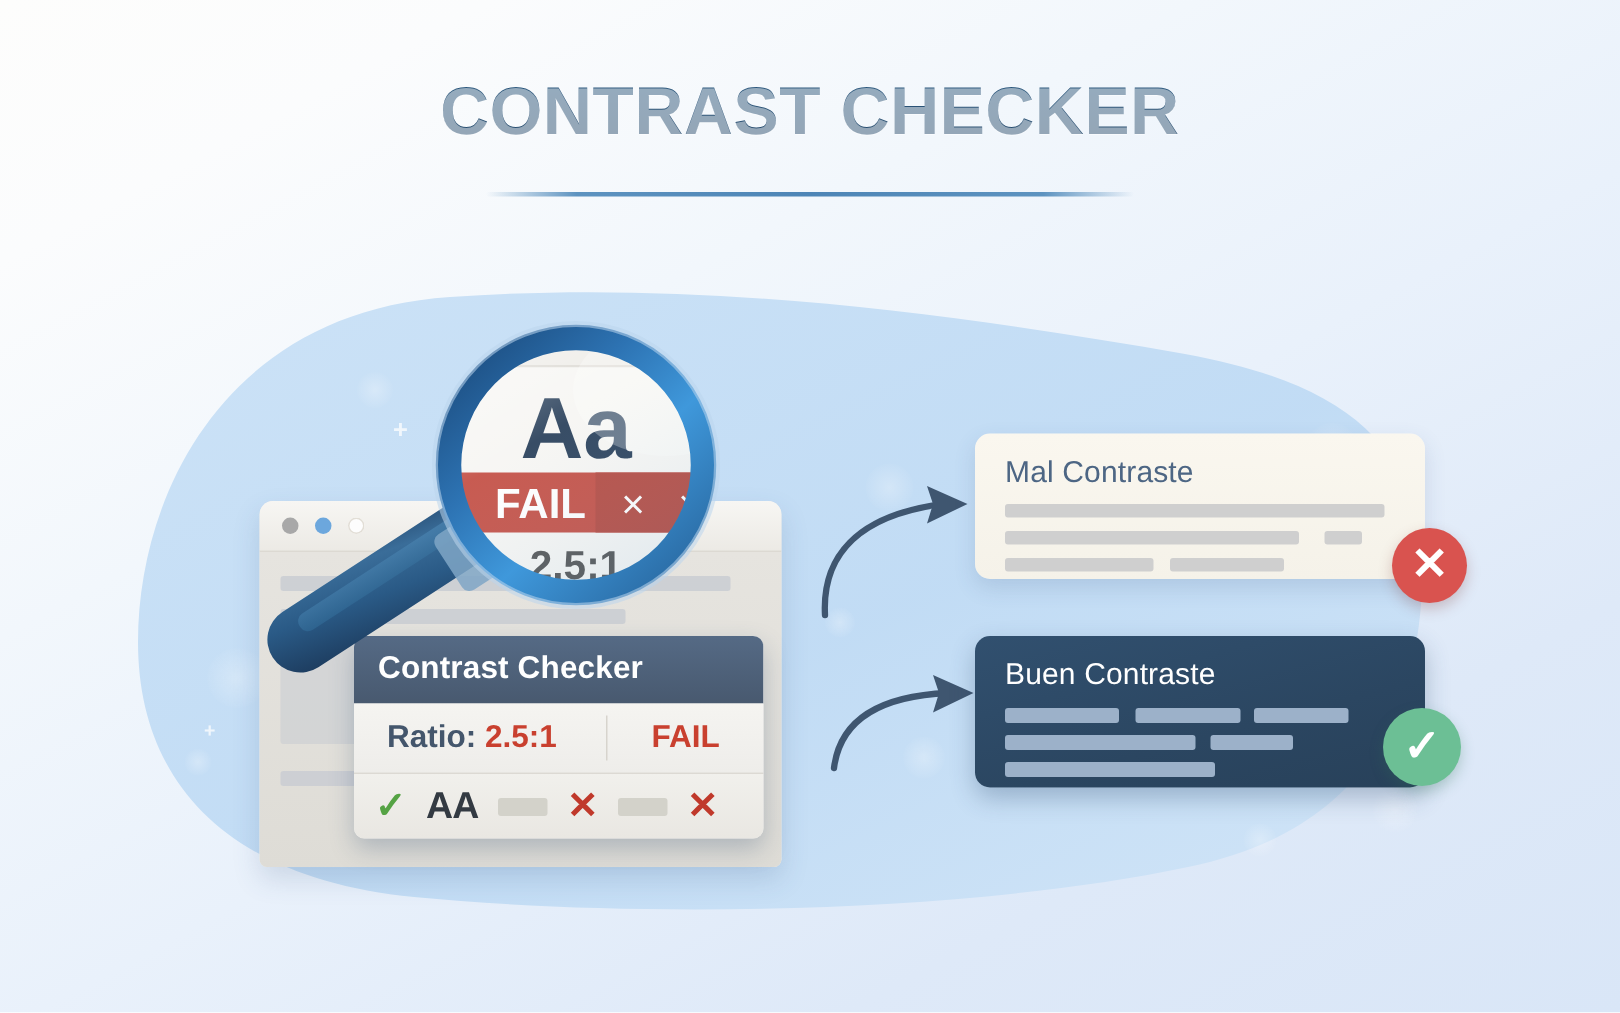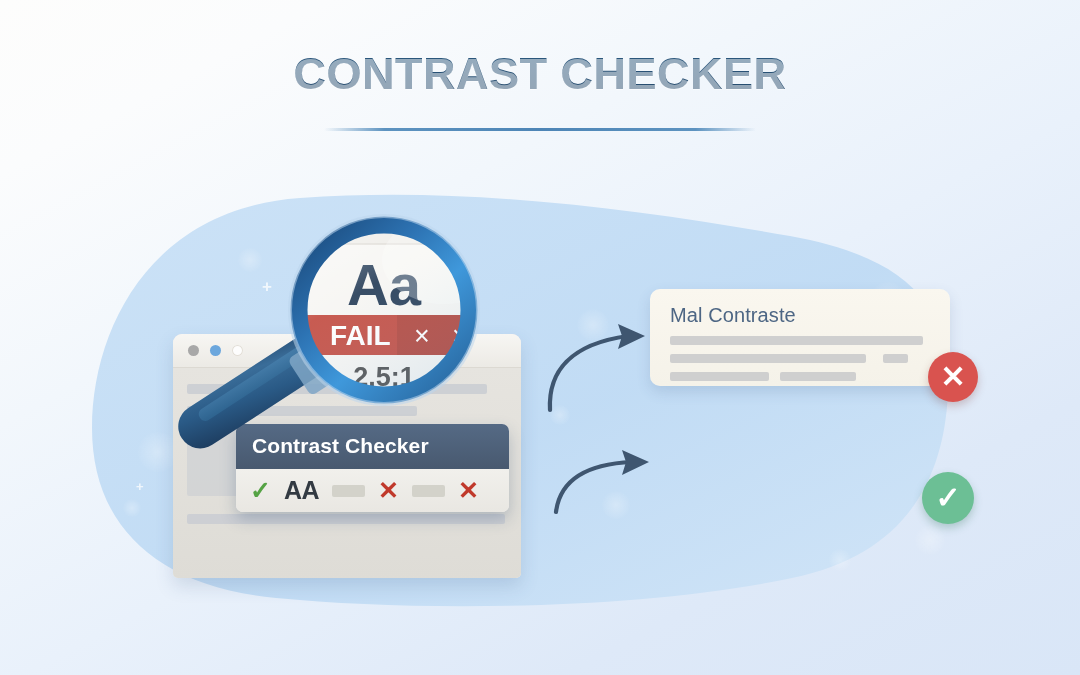--- a/index.html
+++ b/index.html
@@ -333,20 +333,28 @@
       <div class="skeleton-block" style="left:14px;top:38px;width:230px;height:10px;"></div>
       <div class="skeleton-block" style="left:14px;top:62px;width:120px;height:66px;opacity:.6;"></div>
       <div class="skeleton-block" style="left:150px;top:62px;width:180px;height:10px;"></div>
       <div class="skeleton-block" style="left:150px;top:84px;width:160px;height:10px;"></div>
       <div class="skeleton-block" style="left:14px;top:146px;width:318px;height:10px;"></div>
     </div>
   </div>
 
   <div class="panel">
     <div class="panel-header">Contrast Checker</div>
+    <div class="panel-ratio">
+      <div class="ratio-left">
+        <span>Ratio:</span>
+        <span class="ratio-value">2.5:1</span>
+      </div>
+      <div class="ratio-divider"></div>
+      <div class="ratio-status">FAIL</div>
+    </div>
     <div class="panel-levels">
       <span class="check-mark">✓</span>
       <span class="lvl-label">AA</span>
       <span class="lvl-pill"></span>
       <span class="x-mark">✕</span>
       <span class="lvl-pill"></span>
       <span class="x-mark">✕</span>
     </div>
   </div>
 
@@ -417,15 +425,24 @@
   <div class="card card-bad">
     <div class="card-title">Mal Contraste</div>
     <div class="bar" style="left:20px;top:47px;width:253px;height:9px;"></div>
     <div class="bar" style="left:20px;top:65px;width:196px;height:9px;"></div>
     <div class="bar" style="left:233px;top:65px;width:25px;height:9px;"></div>
     <div class="bar" style="left:20px;top:83px;width:99px;height:9px;"></div>
     <div class="bar" style="left:130px;top:83px;width:76px;height:9px;"></div>
   </div>
   <div class="badge badge-bad">✕</div>
 
+  <div class="card card-good">
+    <div class="card-title">Buen Contraste</div>
+    <div class="bar" style="left:20px;top:48px;width:76px;height:10px;"></div>
+    <div class="bar" style="left:107px;top:48px;width:70px;height:10px;"></div>
+    <div class="bar" style="left:186px;top:48px;width:63px;height:10px;"></div>
+    <div class="bar" style="left:20px;top:66px;width:127px;height:10px;"></div>
+    <div class="bar" style="left:157px;top:66px;width:55px;height:10px;"></div>
+    <div class="bar" style="left:20px;top:84px;width:140px;height:10px;"></div>
+  </div>
   <div class="badge badge-good">✓</div>
 
 </div>
 
 </body></html>

